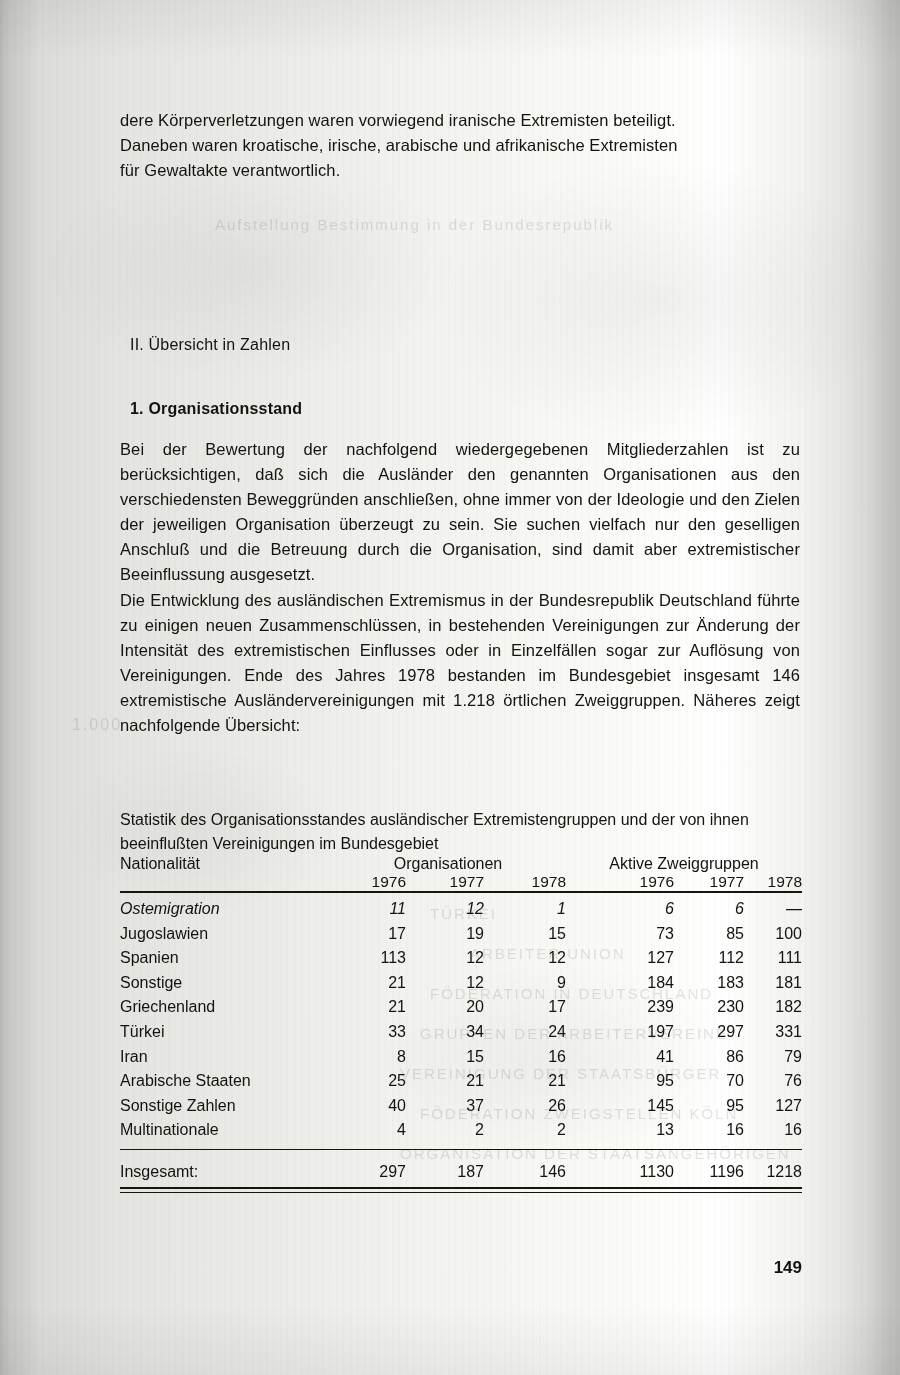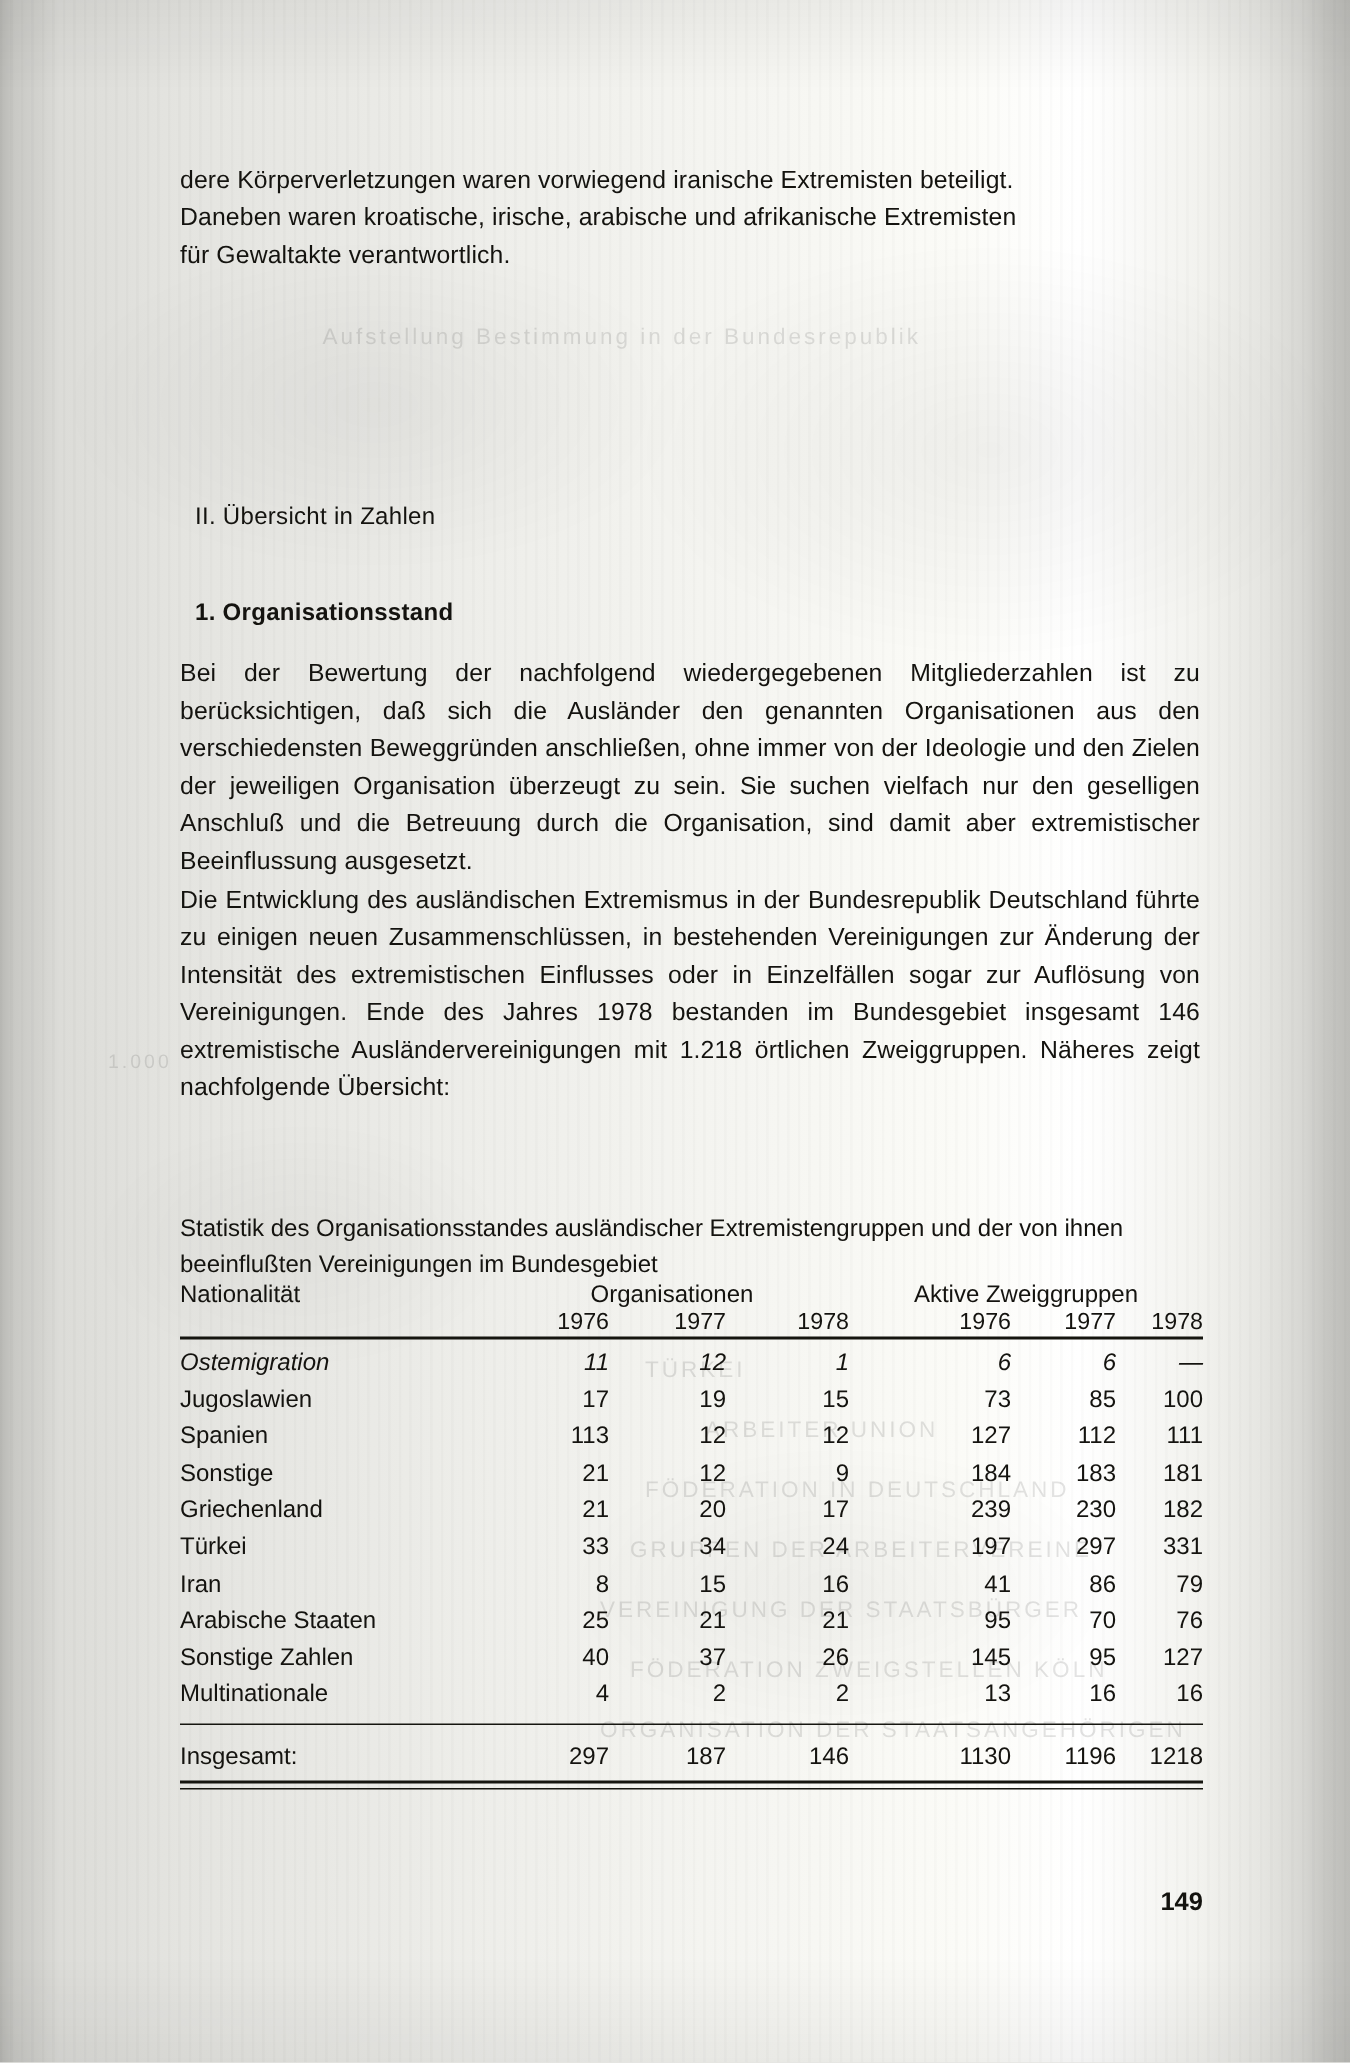--- a/index.html
+++ b/index.html
@@ -249,21 +249,21 @@
 <div class="page">
 
   <div class="ghost" style="top:196px; left:215px;margin-top:20px;">Aufstellung  Bestimmung in der Bundesrepublik</div>
   <div class="ghost" style="top:905px; left:430px;">TÜRKEI</div>
   <div class="ghost" style="top:945px; left:470px;">ARBEITER UNION</div>
   <div class="ghost" style="top:985px; left:430px;">FÖDERATION  IN  DEUTSCHLAND</div>
   <div class="ghost" style="top:1025px; left:420px;">GRUPPEN  DER  ARBEITERVEREINE</div>
   <div class="ghost" style="top:1065px; left:400px;">VEREINIGUNG  DER  STAATSBÜRGER</div>
   <div class="ghost" style="top:1105px; left:420px;">FÖDERATION  ZWEIGSTELLEN  KÖLN</div>
   <div class="ghost" style="top:1145px; left:400px;">ORGANISATION  DER  STAATSANGEHÖRIGEN</div>
-  <div class="ghost" style="top:700px; left:72px; font-size:13px;text-align:center;">1.000</div>
+  <div class="ghost" style="top:716px; left:72px; font-size:16px;text-align:center;">1.000</div>
 
   <div class="content">
 
     <div class="intro para">
       <span class="l1">dere Körperverletzungen waren vorwiegend iranische Extremisten beteiligt.</span>
       <span class="l2">Daneben waren kroatische, irische, arabische und afrikanische Extremisten</span>
       <span class="l3">für Gewaltakte verantwortlich.</span>
     </div>
 
     <h2 class="heading-main">II. Übersicht in Zahlen</h2>

